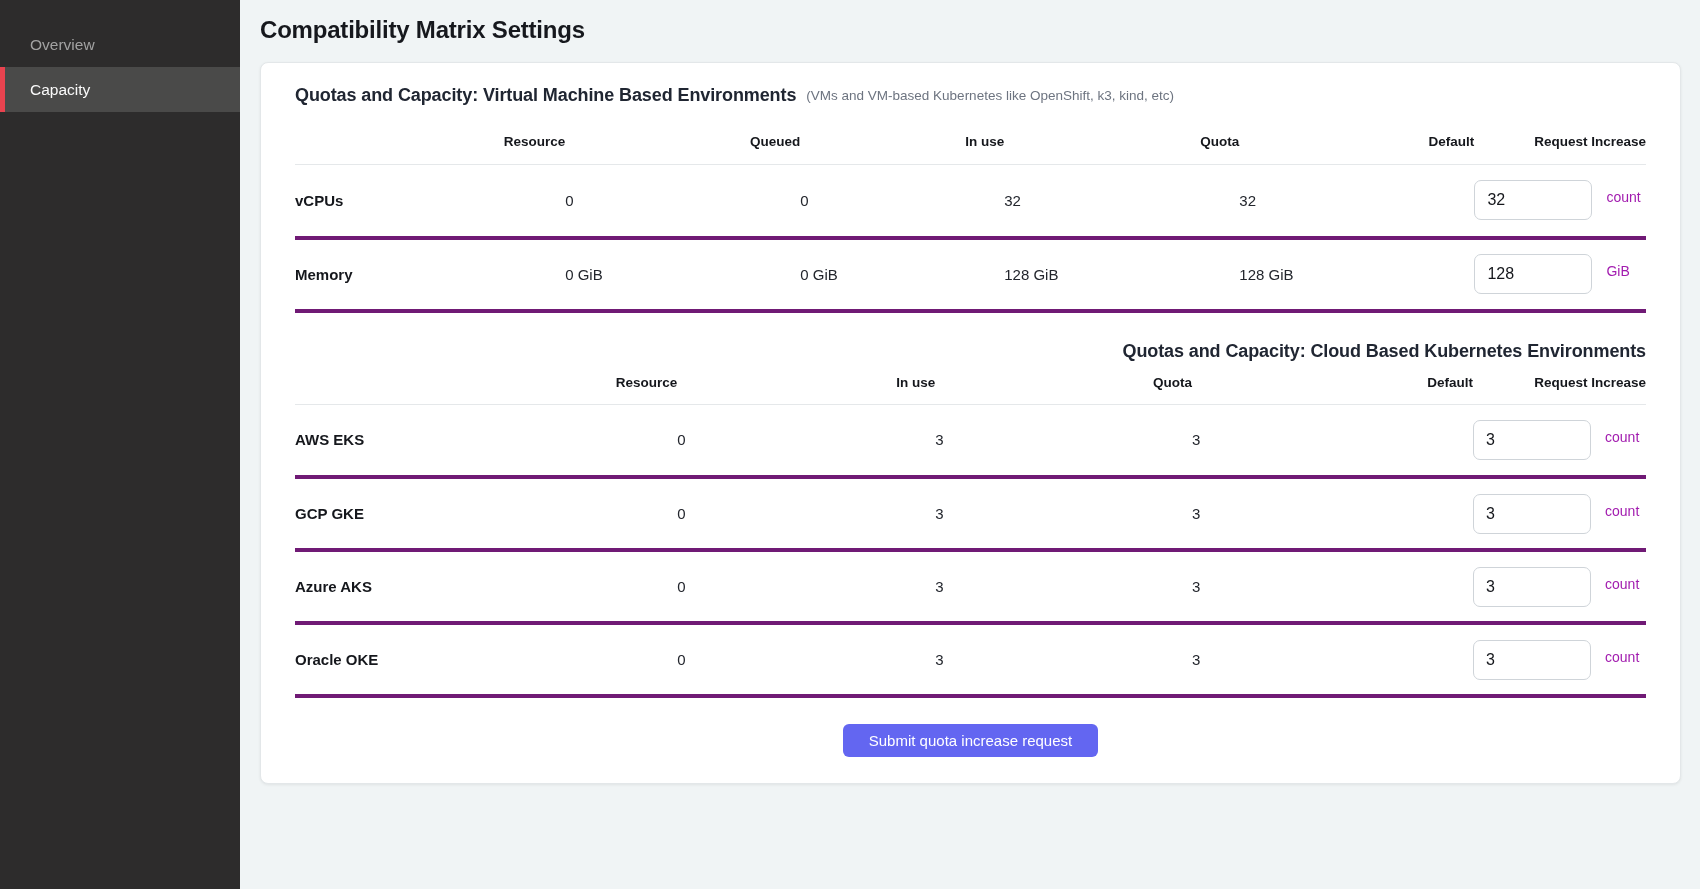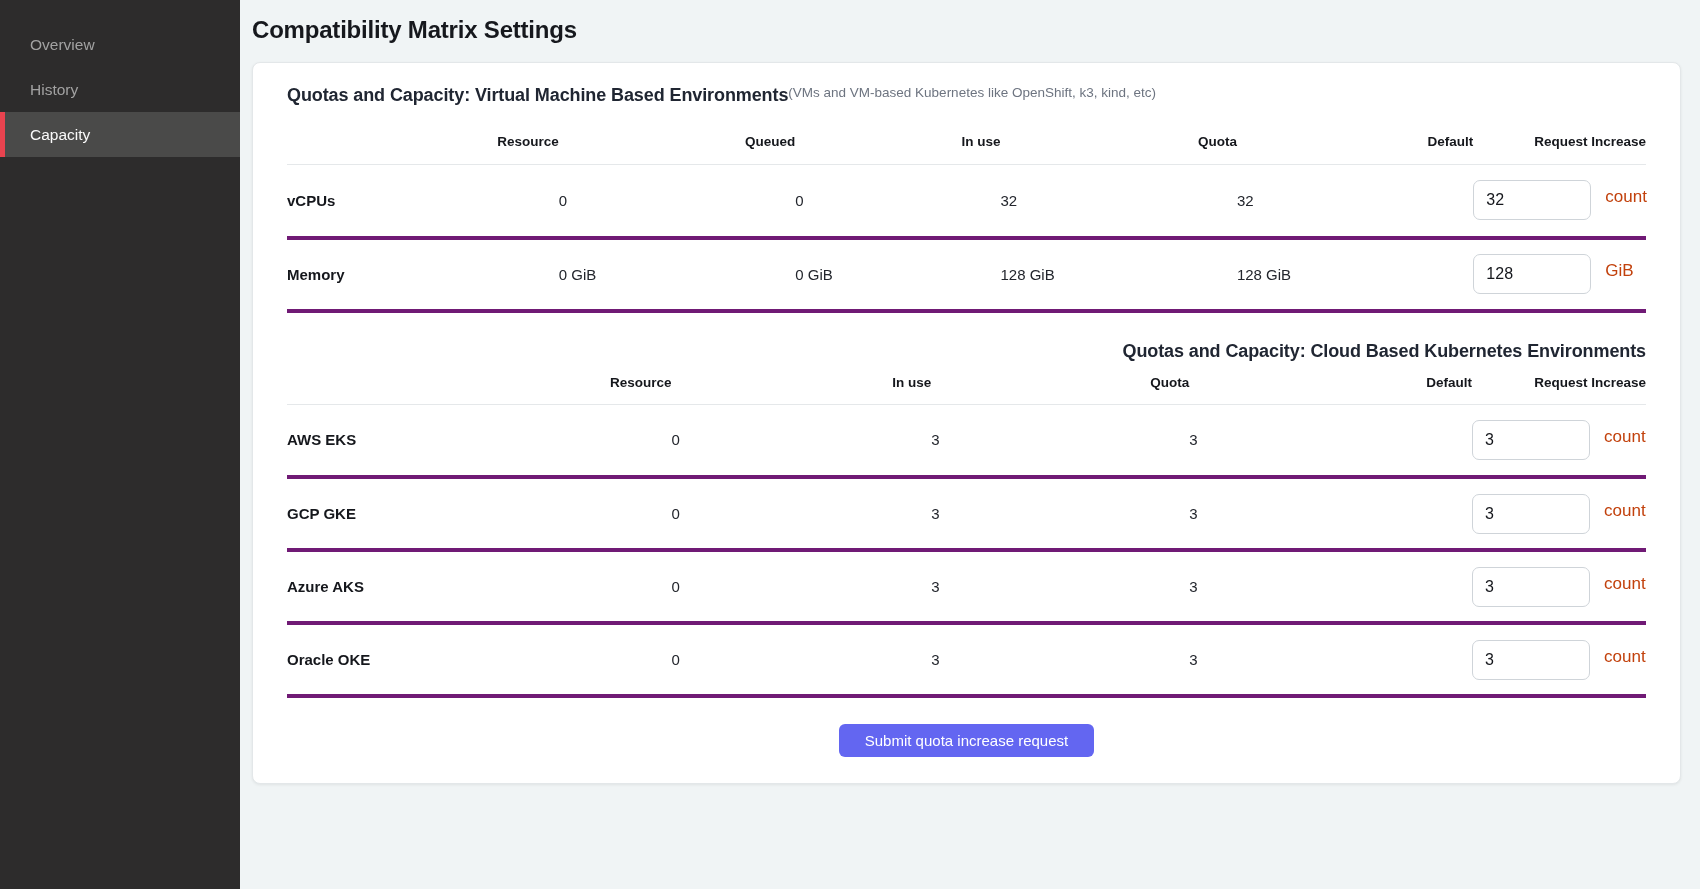--- a/index.html
+++ b/index.html
@@ -19,32 +19,32 @@
     height: 45px; display: flex; align-items: center;
     padding-left: 30px; color: #a2a2a2; font-size: 15.5px;
     position: relative; cursor: pointer;
   }
   .nav-item.active { background: #4a4a49; color: #fafafa; }
   .accent-bar {
     position: absolute; left: 0; top: 0; bottom: 0; width: 5px;
     background: #e9434f;
   }
   
-  .main { flex: 1; padding: 16px 19px 0 12px; }
+  .main { flex: 1; padding: 16px 19px 0 20px; }
   h1.page-title {
     margin: 0 0 18px; font-size: 24px; font-weight: 700;
     color: #16181d; letter-spacing: -0.2px;
   }
   .card {
     background: #ffffff;
     border: 1px solid #e3e7e9; border-radius: 8px;
     box-shadow: 0 1px 3px rgba(0,0,0,0.07);
     padding: 22px 34px 20px;
   }
-  .section-head { display: flex; align-items: flex-start; }
+  .section-head { display: flex; align-items: center; gap: 10px; }
   h2.section-title {
     margin: 0; font-size: 18px; font-weight: 700;
     color: #202632; letter-spacing: -0.1px;
   }
   h2.second { margin-top: 28px; text-align: right; }
   .section-subtitle { font-size: 13.5px; color: #6d7480; }
   
   table.tbl { width: 100%; border-collapse: collapse; table-layout: fixed; }
   .tbl th {
     text-align: right; font-size: 13.5px; font-weight: 700; color: #15171c;
@@ -57,38 +57,35 @@
     font-size: 15px; color: #23262d;
     border-bottom: 4px solid #701a75;
   }
   td.res { font-weight: 700; color: #15171c; }
   .req { display: flex; align-items: center; gap: 14px; }
   .req input {
     width: 118px; height: 40px; border: 1px solid #cfd4d9; border-radius: 7px;
     padding: 0 12px; font-size: 16px; color: #15171c;
     font-family: inherit; background: #fff; outline: none;
   }
-  .unit { font-size: 17px; color: #c2410c; position: relative; top: -3px; }
+  .unit { font-size: 14px; color: #a21caf; position: relative; top: -3px; }
   
   .btn-row { display: flex; justify-content: center; padding: 26px 0 6px; }
   .submit-btn {
     background: #6366f1; color: #ffffff; border: none; border-radius: 6px;
     height: 33px; padding: 0 26px; font-size: 15px; font-weight: 400;
     font-family: inherit; cursor: pointer;
   }
 </style>
 </head>
 <body>
 
 <aside class="sidebar">
   <div class="nav-item">
     <span>Overview</span>
-  </div>
-  <div class="nav-item">
-    <span>History</span>
   </div>
   <div class="nav-item active">
     <span class="accent-bar"></span>
     <span>Capacity</span>
   </div>
 </aside>
 
 <main class="main">
   <h1 class="page-title">Compatibility Matrix Settings</h1>
 

